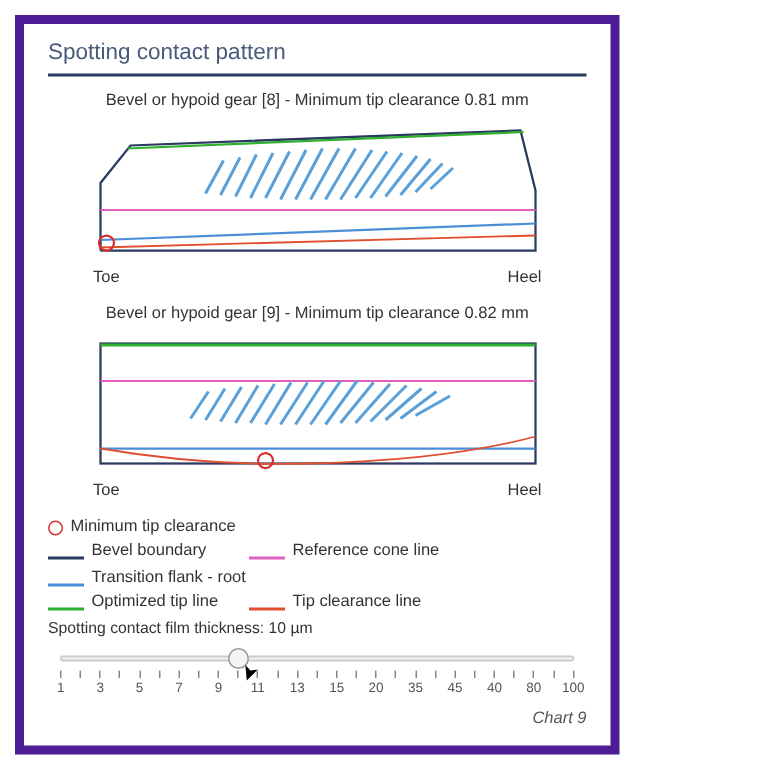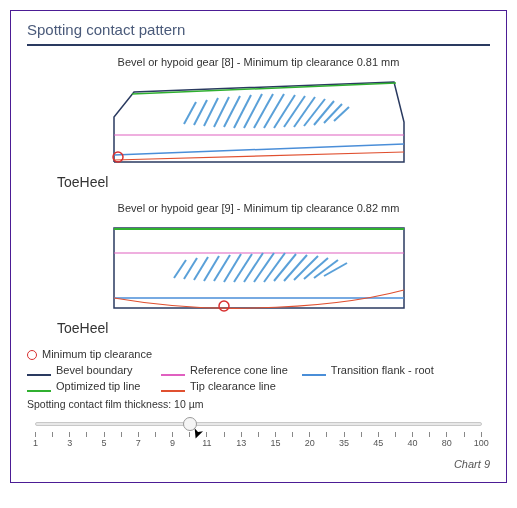--- a/index.html
+++ b/index.html
@@ -4,23 +4,23 @@
 <style>
   * { box-sizing: border-box; }
   body {
     margin: 0;
     padding: 10px;
     font-family: "Segoe UI", Arial, sans-serif;
     background: #fff;
     width: 517px;
   }
   .panel {
-    border: 1px solid #4c1d95;
+    border: 6px solid #4c1d95;
     padding: 10px 16px 12px 16px;
-    width: 497px;
+    width: 403px;
   }
   .title {
     color: #4a5a7a;
     font-size: 15px;
     margin-bottom: 6px;
   }
   .hr {
     border: none;
     border-top: 2px solid #2a3a60;
     margin: 0 0 10px 0;
@@ -29,21 +29,22 @@
     text-align: center;
     margin-bottom: 12px;
   }
   .chart-title {
     font-size: 11px;
     color: #333;
     margin-bottom: 4px;
   }
   .axis-labels {
     display: flex;
-    font-size: 14px;
+    justify-content: space-between;
+    font-size: 11px;
     color: #333;
     padding: 2px 30px 0 30px;
   }
   svg.chart {
     display: block;
     margin: 0 auto;
   }
   .legend {
     font-size: 11px;
     color: #333;

